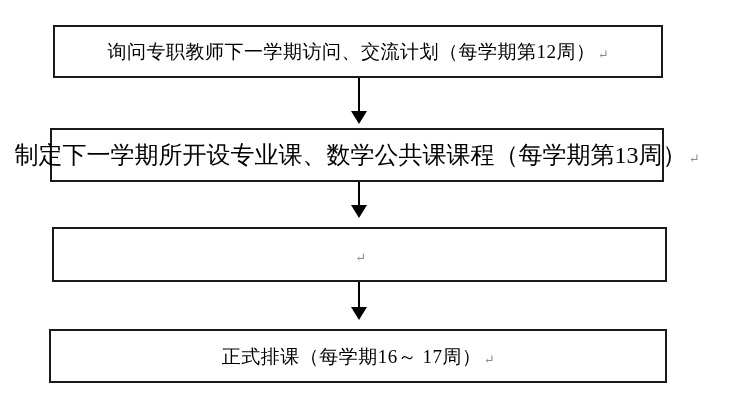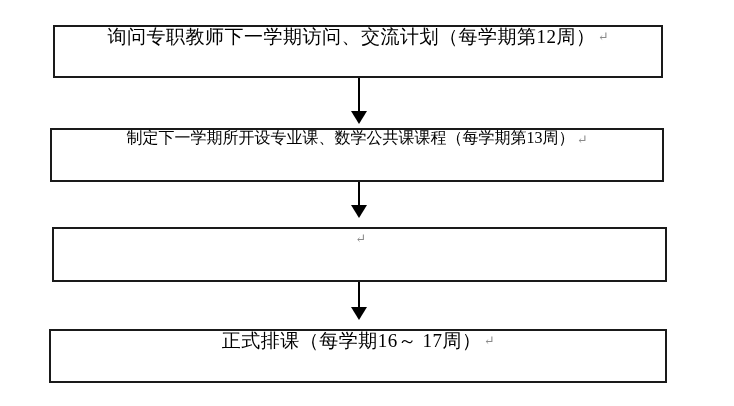--- a/index.html
+++ b/index.html
@@ -14,41 +14,42 @@
     background: #ffffff;
     font-family: "Liberation Serif", "DejaVu Serif", serif;
     overflow: hidden;
   }
   .node {
     position: absolute;
     background: #ffffff;
     border: 2px solid #1a1a1a;
     box-sizing: border-box;
     display: flex;
+    align-items: center;
     justify-content: center;
     text-align: center;
   }
   .node-text {
     font-size: 19px;
     color: #000000;
     letter-spacing: 0.5px;
     white-space: nowrap;
     line-height: 1;
   }
   .return-mark {
     font-size: 13px;
     color: #8a8a8a;
     margin-left: 2px;
     position: relative;
     top: 3px;
     line-height: 1;
   }
   .node1 { left: 53px;  top: 25px;  width: 610px; height: 53px; }
   .node2 { left: 50px;  top: 128px; width: 614px; height: 54px; }
-  .node2 .node-text { font-size: 16px; letter-spacing: 0px; }
+  .node2 .node-text { font-size: 24px; letter-spacing: 0px; }
   .node3 { left: 52px;  top: 227px; width: 615px; height: 55px; }
   .node4 { left: 49px;  top: 329px; width: 618px; height: 54px; }
   .arrow {
     position: absolute;
     width: 16px;
     display: flex;
     flex-direction: column;
     align-items: center;
   }
   .arrow-shaft {

